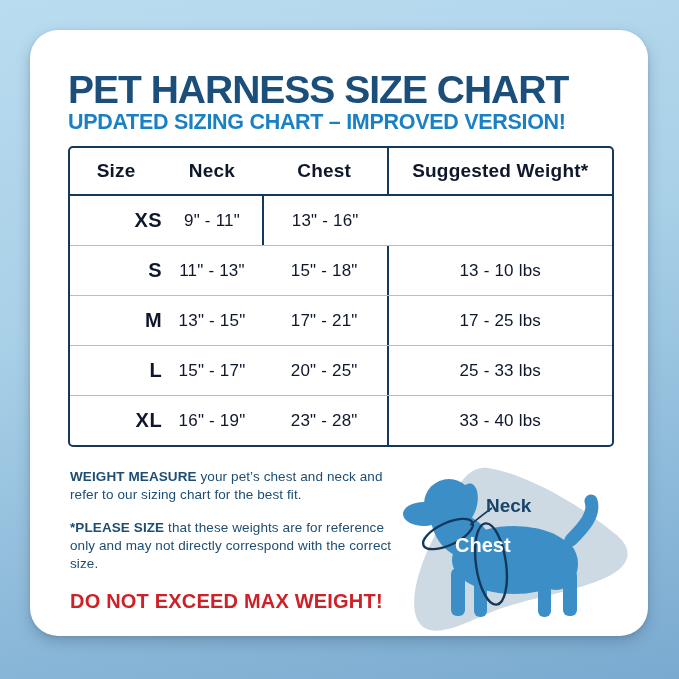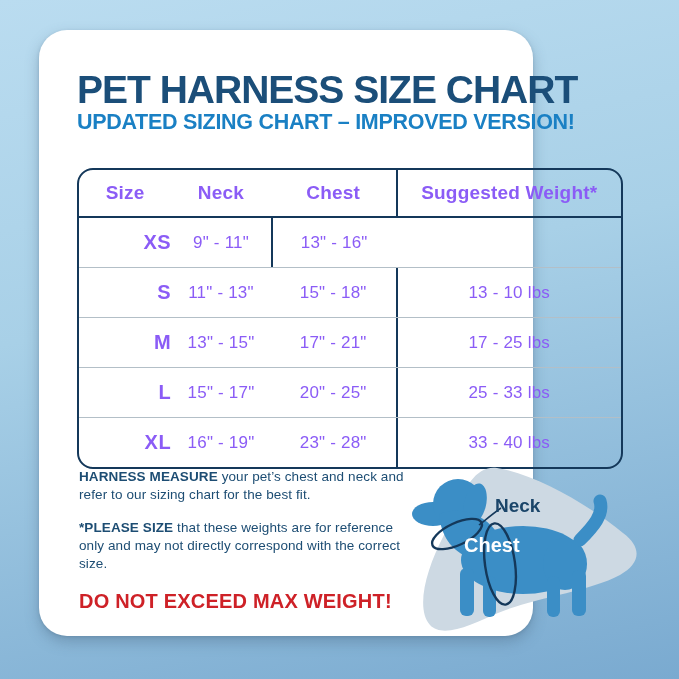--- a/index.html
+++ b/index.html
@@ -2,39 +2,38 @@
 <html><head>
 <meta charset="utf-8">
 <style>
   html,body{margin:0;padding:0;}
   body{
     width:679px;height:679px;overflow:hidden;position:relative;
     font-family:"Liberation Sans", sans-serif;
     background:linear-gradient(168deg,#badcf0 0%,#a8d0e7 42%,#7aaad0 100%);
   }
   .card{
-    position:absolute;left:30px;top:30px;width:494px;height:606px;
+    position:absolute;left:30px;top:30px;width:618px;height:606px;
     background:#ffffff;border-radius:28px;
     box-shadow:0 6px 14px rgba(70,100,125,.38),0 1px 3px rgba(70,100,125,.25);
-    margin-left:9px;
   }
   .title{
     position:absolute;left:38px;top:38px;width:545px;
     font-size:39px;font-weight:bold;letter-spacing:-1px;
     color:#1b4e79;white-space:nowrap;
   }
   .subtitle{
     position:absolute;left:38px;top:80px;width:545px;
     font-size:21.5px;font-weight:bold;letter-spacing:-0.3px;
     color:#1a80c4;white-space:nowrap;
   }
   .size-table{
-    position:absolute;left:38px;top:138px;width:542px;
-    border:2px solid #14385a;border-radius:16px;overflow:hidden;
-    color:#8b5cf6;
+    position:absolute;left:38px;top:116px;width:542px;
+    border:2px solid #14385a;border-radius:5px;overflow:hidden;
+    color:#0f172a;
   }
   .t-row{
     display:grid;grid-template-columns:17% 18.4% 23% 41.6%;
     align-items:center;height:49px;
   }
   .t-row.header{height:46px;border-bottom:2px solid #14385a;}
   .t-row + .t-row.data + .t-row.data{}
   .t-row.data + .t-row.data{border-top:1px solid #b3bfc7;}
   .cell{text-align:center;font-size:17px;letter-spacing:.2px;}
   .t-row .cell:last-child{height:100%;display:flex;align-items:center;justify-content:center;border-left:2px solid #14385a;}
@@ -94,21 +93,21 @@
     </div>
     <div class="t-row data">
       <div class="cell size">XL</div>
       <div class="cell">16" - 19"</div>
       <div class="cell">23" - 28"</div>
       <div class="cell">33 - 40 lbs</div>
     </div>
   </div>
 
   <div class="notes">
-    <p><b>HARNESS MEASURE</b><span> your pet’s chest and neck and refer to our sizing chart for the best fit.</span></p>
+    <p><b>WEIGHT MEASURE</b><span> your pet’s chest and neck and refer to our sizing chart for the best fit.</span></p>
     <p><b>*PLEASE SIZE</b><span> that these weights are for reference only and may not directly correspond with the correct size.</span></p>
     <p class="warning">DO NOT EXCEED MAX WEIGHT!</p>
   </div>
 
   <div class="diagram">
     <svg viewBox="0 0 252 200">
 
       <path fill="#cdd9e3" d="M100,20 C140,26 196,60 226,85 C246,100 243,116 223,127
            C191,144 136,150 101,165 C76,176 46,191 33,177
            C18,160 30,120 46,89 C60,60 72,16 100,20 Z"></path>

